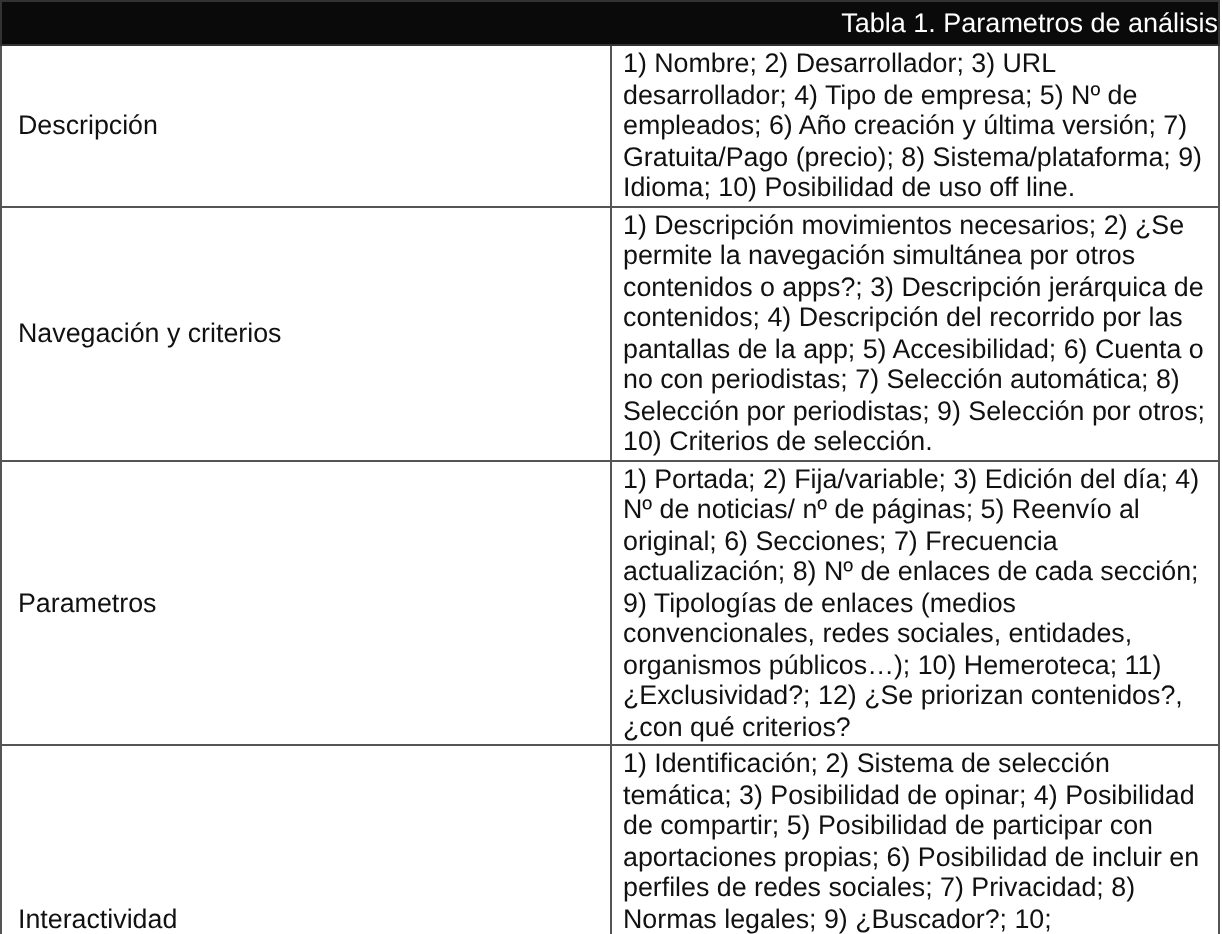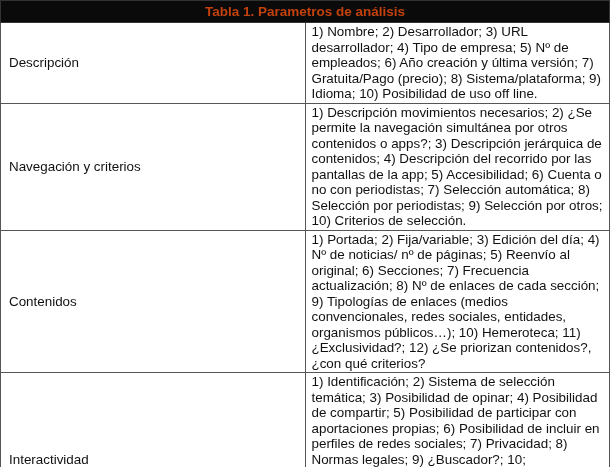--- a/index.html
+++ b/index.html
@@ -6,23 +6,23 @@
     body { width: 611px; height: 467px; overflow: hidden; }
     .tbl {
       position: absolute; left: 0; top: 0;
       width: 610px; height: 466px;
       border-collapse: collapse;
       font-family: "Liberation Sans", sans-serif;
       color: #111111;
       table-layout: fixed;
     }
     .tbl th {
-      background: #0a0a0a; color: #c2410c;
-      font-weight: bold; font-size: 13.5px;
-      height: 21px; padding: 0; text-align: center;
+      background: #0a0a0a; color: #ffffff;
+      font-weight: normal; font-size: 13.5px;
+      height: 21px; padding: 0; text-align: right;
       border: 1px solid #333333;
     }
     .tbl td {
       border: 1.5px solid #555555;
       font-size: 13.4px; line-height: 15.5px;
       vertical-align: middle;
       padding: 0 6px 0 8px;
     }
     .tbl td.cat { width: 240px; }
     .tbl td.items { padding: 1px 4px 1px 6px; }
@@ -43,21 +43,21 @@
   <tbody>
     <tr class="r1">
       <td class="cat">Descripción</td>
       <td class="items">1) Nombre; 2) Desarrollador; 3) URL desarrollador; 4) Tipo de empresa; 5) Nº de empleados; 6) Año creación y última versión; 7) Gratuita/Pago (precio); 8) Sistema/plataforma; 9) Idioma; 10) Posibilidad de uso off line.</td>
     </tr>
     <tr class="r2">
       <td class="cat">Navegación y criterios</td>
       <td class="items">1) Descripción movimientos necesarios; 2) ¿Se permite la navegación simultánea por otros contenidos o apps?; 3) Descripción jerárquica de contenidos; 4) Descripción del recorrido por las pantallas de la app; 5) Accesibilidad; 6) Cuenta o no con periodistas; 7) Selección automática; 8) Selección por periodistas; 9) Selección por otros; 10) Criterios de selección.</td>
     </tr>
     <tr class="r3">
-      <td class="cat">Contenidos</td>
+      <td class="cat">Parametros</td>
       <td class="items">1) Portada; 2) Fija/variable; 3) Edición del día; 4) Nº de noticias/ nº de páginas; 5) Reenvío al original; 6) Secciones; 7) Frecuencia actualización; 8) Nº de enlaces de cada sección; 9) Tipologías de enlaces (medios convencionales, redes sociales, entidades, organismos públicos…); 10) Hemeroteca; 11) ¿Exclusividad?; 12) ¿Se priorizan contenidos?, ¿con qué criterios?</td>
     </tr>
     <tr class="r4">
       <td class="cat">Interactividad</td>
       <td class="items">1) Identificación; 2) Sistema de selección temática; 3) Posibilidad de opinar; 4) Posibilidad de compartir; 5) Posibilidad de participar con aportaciones propias; 6) Posibilidad de incluir en perfiles de redes sociales; 7) Privacidad; 8) Normas legales; 9) ¿Buscador?; 10; Posibilidades de selección para el lector-usuario; 11) Posibilidad de hacer comentarios; 12) Opción crear cuenta de usuario; 13) Notificaciones; 14) Geolocalización; 15) Disponibilidad en otros «gadgets».</td>
     </tr>
   </tbody>
 </table>
 
 </body></html>

